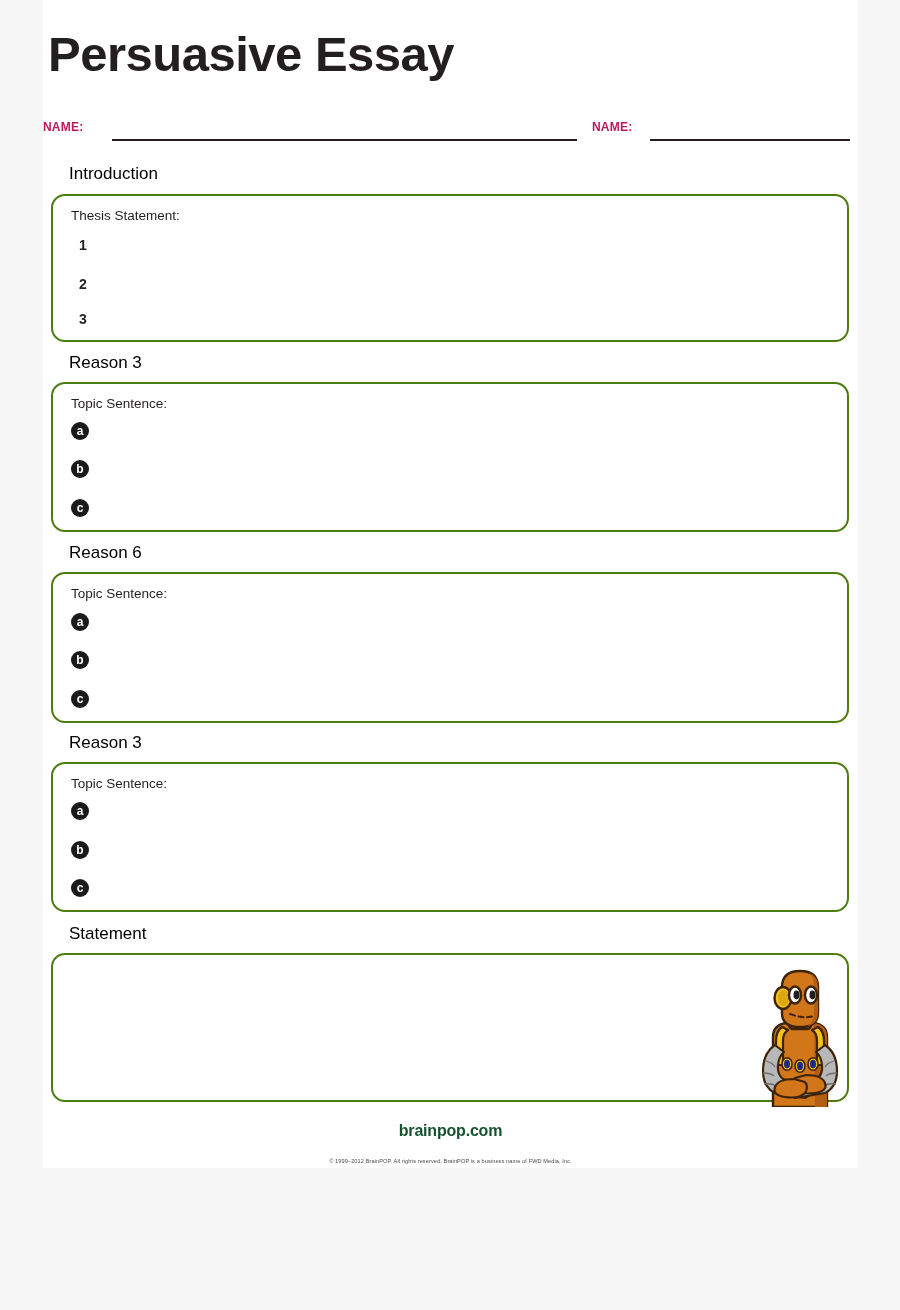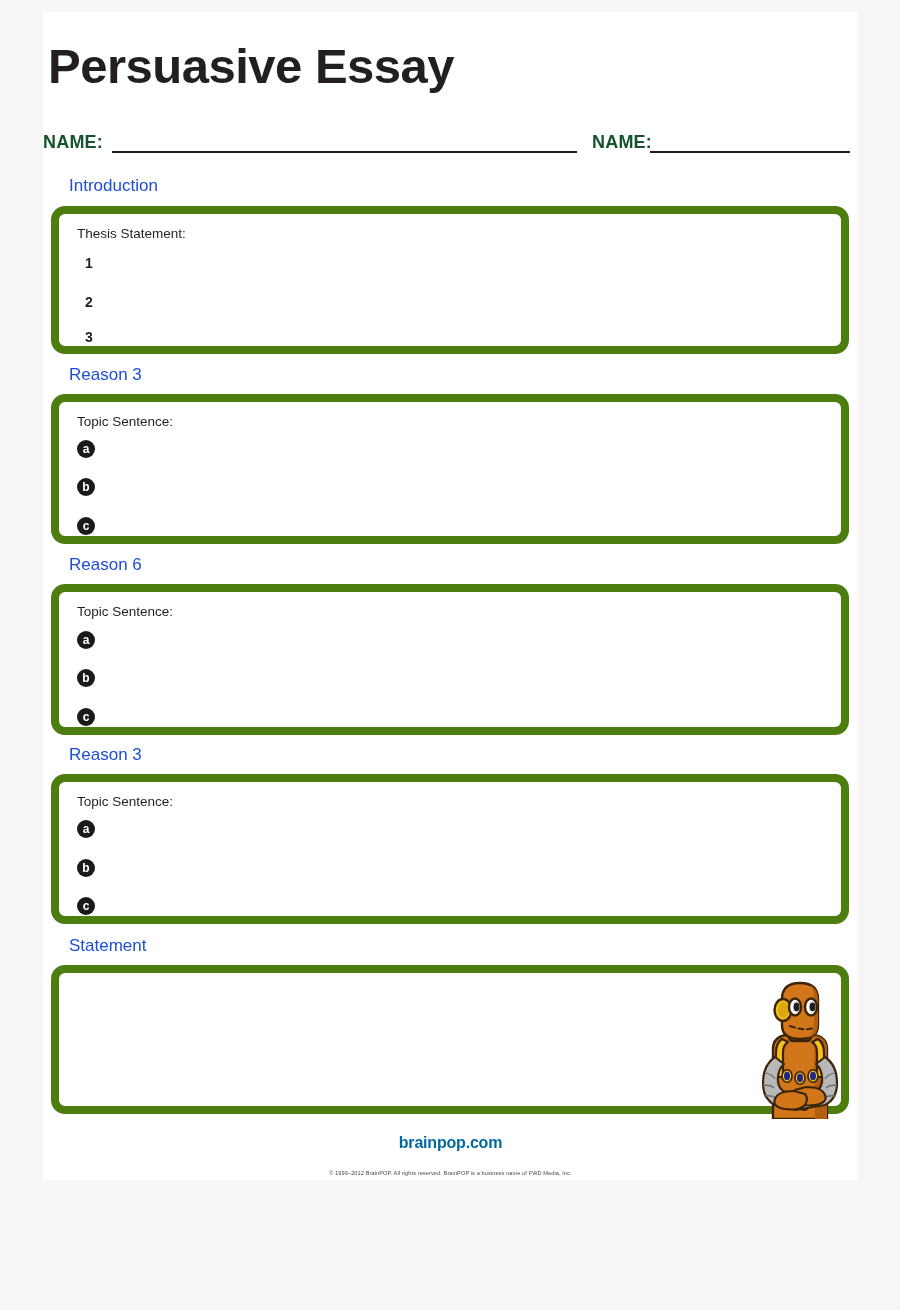--- a/index.html
+++ b/index.html
@@ -11,21 +11,21 @@
     height: 1310px;
     background: #f6f6f6;
     font-family: "Liberation Sans", sans-serif;
     -webkit-font-smoothing: antialiased;
     overflow: hidden;
   }
 
   .sheet {
     position: absolute;
     left: 43px;
-    top: 12px;
+    top: 0;
     width: 815px;
     height: 1168px;
     background: #ffffff;
     text-decoration: underline;
   }
 
   
   .title {
     position: absolute;
     left: 5px;
@@ -42,51 +42,51 @@
   .namedate {
     position: absolute;
     left: 0;
     top: 120px;
     width: 815px;
     height: 22px;
   }
   .field-label {
     position: absolute;
     top: 0;
-    font-size: 18px;
-    font-weight: bold;
-    color: #14532d;
+    font-size: 12px;
+    font-weight: bold;
+    color: #be185d;
     letter-spacing: 0.2px;
   }
   .label-name { left: 0px; }
   .label-date { left: 549px; }
   .rule {
     position: absolute;
     height: 0;
     border-bottom: 2px solid #231f20;
     top: 19px;
   }
   .rule-name { left: 69px; width: 465px; }
   .rule-date { left: 607px; width: 200px; }
 
   
   .sec-heading {
     position: absolute;
     left: 26px;
     font-size: 17px;
     font-weight: normal;
-    color: #1d4ed8;
+    color: #000000;
     white-space: nowrap;
   }
 
   
   .box {
     position: absolute;
     box-sizing: border-box;
-    border: 8px solid #4d7c0f;
+    border: 2px solid #4d7c0f;
     border-radius: 14px;
     background: #ffffff;
   }
   .box-label {
     position: absolute;
     left: 18px;
     top: 12px;
     font-size: 13.5px;
     color: #231f20;
     white-space: nowrap;
@@ -118,21 +118,21 @@
 
   
   .footer-brand {
     position: absolute;
     left: 0;
     top: 1122px;
     width: 815px;
     text-align: center;
     font-size: 16px;
     font-weight: bold;
-    color: #0369a1;
+    color: #14532d;
     letter-spacing: -0.2px;
   }
   .footer-copy {
     position: absolute;
     left: 0;
     top: 1158px;
     width: 815px;
     text-align: center;
     font-size: 5.6px;
     color: #4a4a4a;

